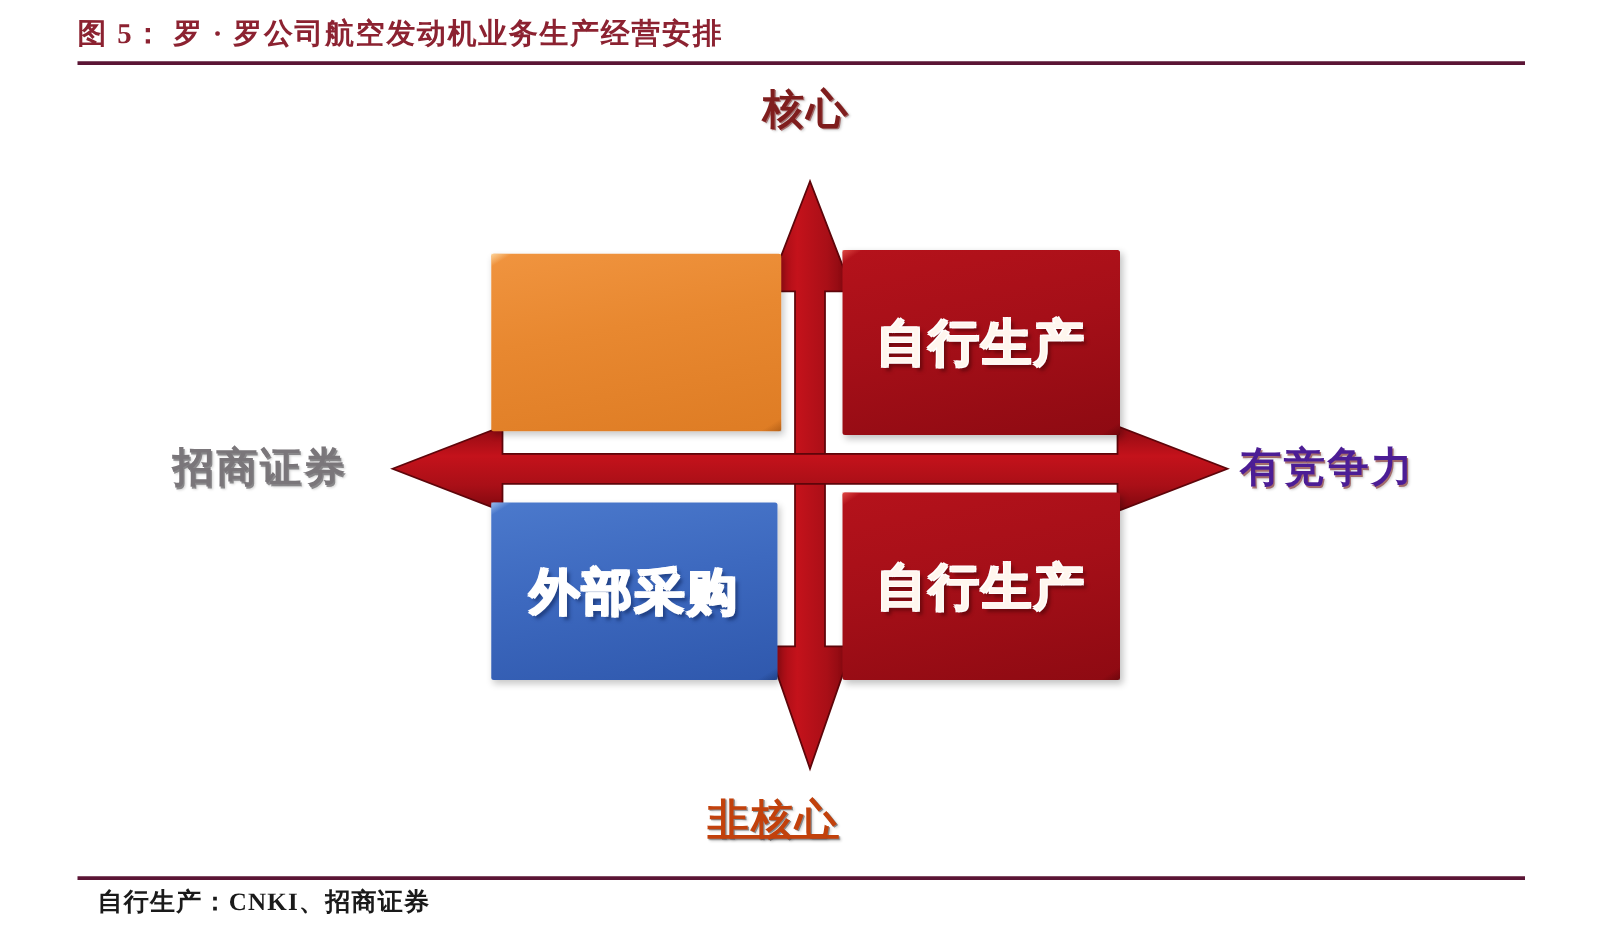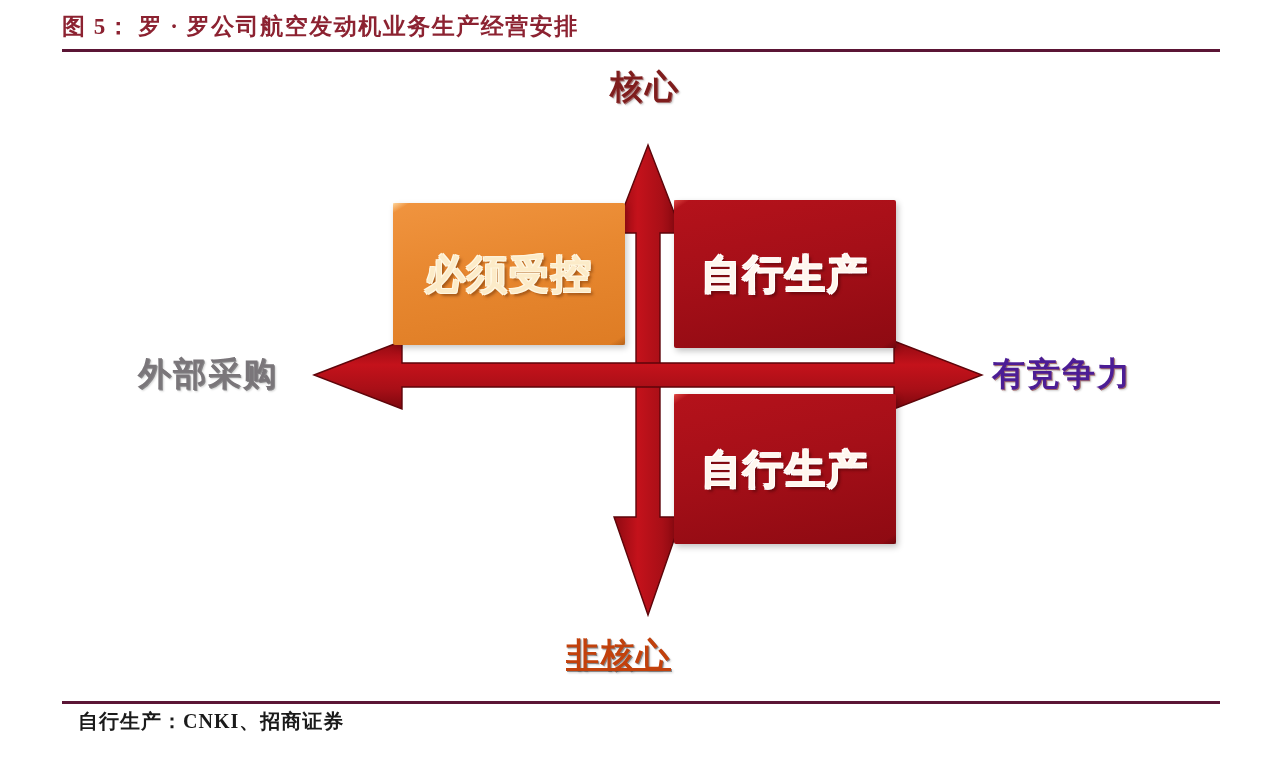--- a/index.html
+++ b/index.html
@@ -267,34 +267,37 @@
 
       <g>
         <polygon points="252,320 340,286 340,308 832,308 832,286 920,320 832,354 832,332 340,332 340,354" fill="url(#gradH)" stroke="#5E050A" stroke-width="1.4" stroke-linejoin="miter"></polygon>
       </g>
     </svg>
 
     <div class="axis-label" id="label-core">核心</div>
 
     <div class="axis-label" id="label-noncore">非核心</div>
 
-    <div class="axis-label" id="label-nocomp">外部采购</div>
+    <div class="axis-label" id="label-nocomp">招商证券</div>
 
     <div class="axis-label" id="label-hascomp">有竞争力</div>
 
     <div class="qbox" id="box-must-control">
       <span class="bevel"></span>
-      <span class="qlabel">必须受控</span>
     </div>
 
     <div class="qbox" id="box-self-produce-top">
       <span class="bevel"></span>
       <span class="qlabel">自行生产</span>
     </div>
 
+    <div class="qbox" id="box-external-purchase">
+      <span class="bevel"></span>
+      <span class="qlabel">外部采购</span>
+    </div>
 
     <div class="qbox" id="box-self-produce-bottom">
       <span class="bevel"></span>
       <span class="qlabel">自行生产</span>
     </div>
 
   </div>
 
   <div id="footer-rule"></div>
   <div id="footer-source">自行生产：CNKI、招商证券</div>

